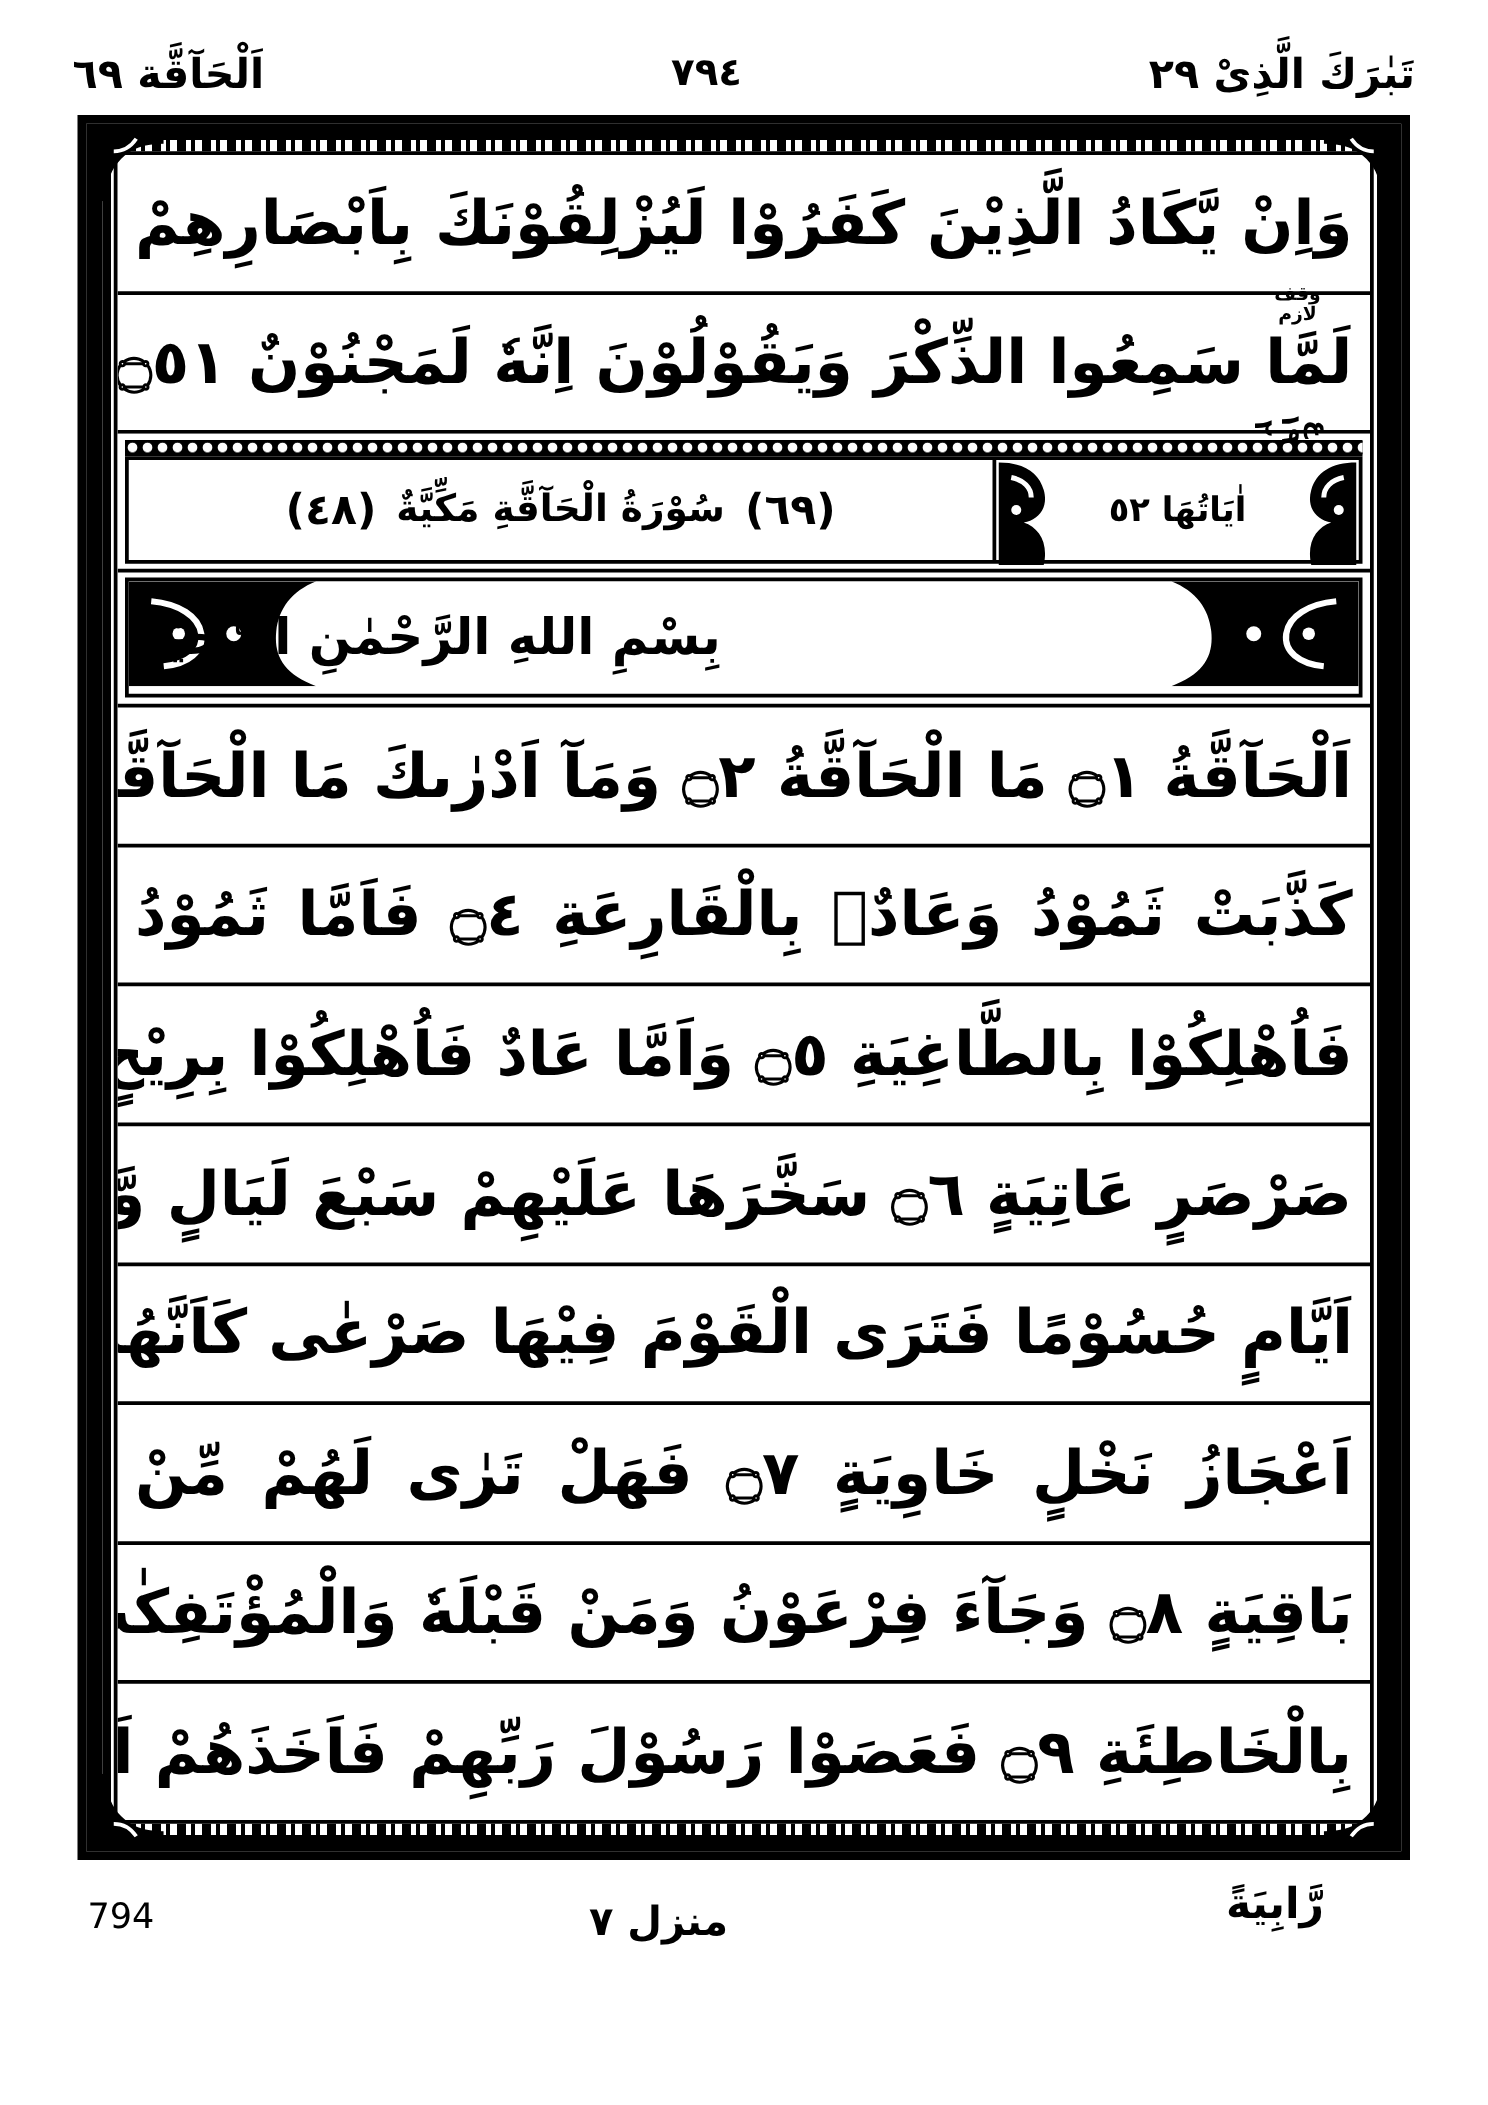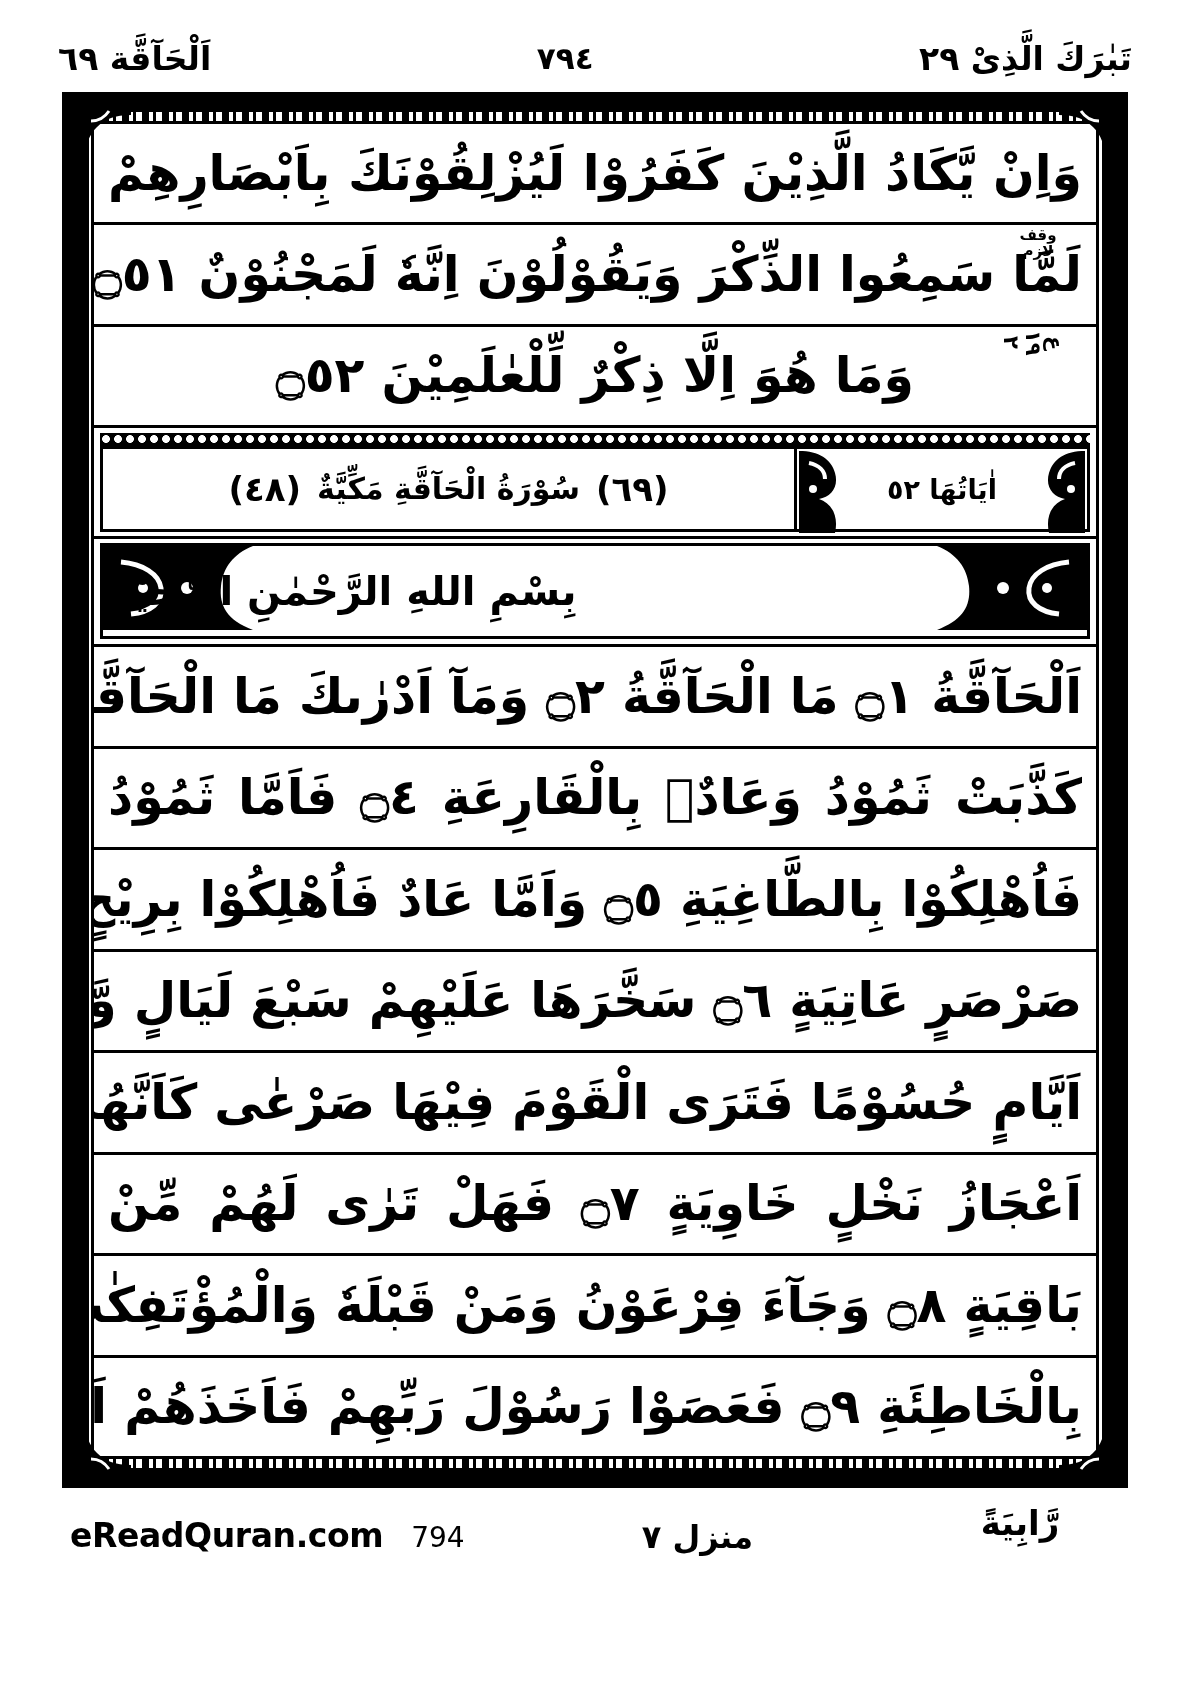--- a/index.html
+++ b/index.html
@@ -343,23 +343,20 @@
     </svg>
   </div>
 
   <div class="stage">
 
     <div class="line h-tall">
       <div class="ayah-text">وَاِنْ يَّكَادُ الَّذِيْنَ كَفَرُوْا لَيُزْلِقُوْنَكَ بِاَبْصَارِهِمْ</div>
     </div>
     <div class="line h-tall">
       <div class="ayah-text">لَمَّا سَمِعُوا الذِّكْرَ وَيَقُوْلُوْنَ اِنَّهٗ لَمَجْنُوْنٌ ۝٥١</div>
-    </div>
-    <div class="line h-tall">
-      <div class="ayah-text center">وَمَا هُوَ اِلَّا ذِكْرٌ لِّلْعٰلَمِيْنَ ۝٥٢</div>
     </div>
 
     <div class="surah-band-wrap">
       <div class="beads"></div>
       <div class="surah-band">
 
         <div class="band-cell side">
           <div class="wing l">
             <svg viewBox="0 0 62 86" width="62" height="86" preserveAspectRatio="none" aria-hidden="true">
               <path d="M2 2 C22 2 34 10 38 24 C42 38 34 48 22 50 C34 54 42 66 38 84 L2 84 Z" fill="#000"></path>
@@ -434,16 +431,15 @@
       <div class="ayah-text">بِالْخَاطِئَةِ ۝٩ فَعَصَوْا رَسُوْلَ رَبِّهِمْ فَاَخَذَهُمْ اَخْذَةً</div>
     </div>
 
   </div>
 </div>
 
 <div class="page-footer">
   <div class="foot-catch">رَّابِيَةً</div>
   <div class="foot-manzil">منزل ٧</div>
   <div class="foot-right-group">
-    <span class="foot-brand">eReadQuran.com</span>
     <span class="foot-page">794</span>
   </div>
 </div>
 
 </body></html>

